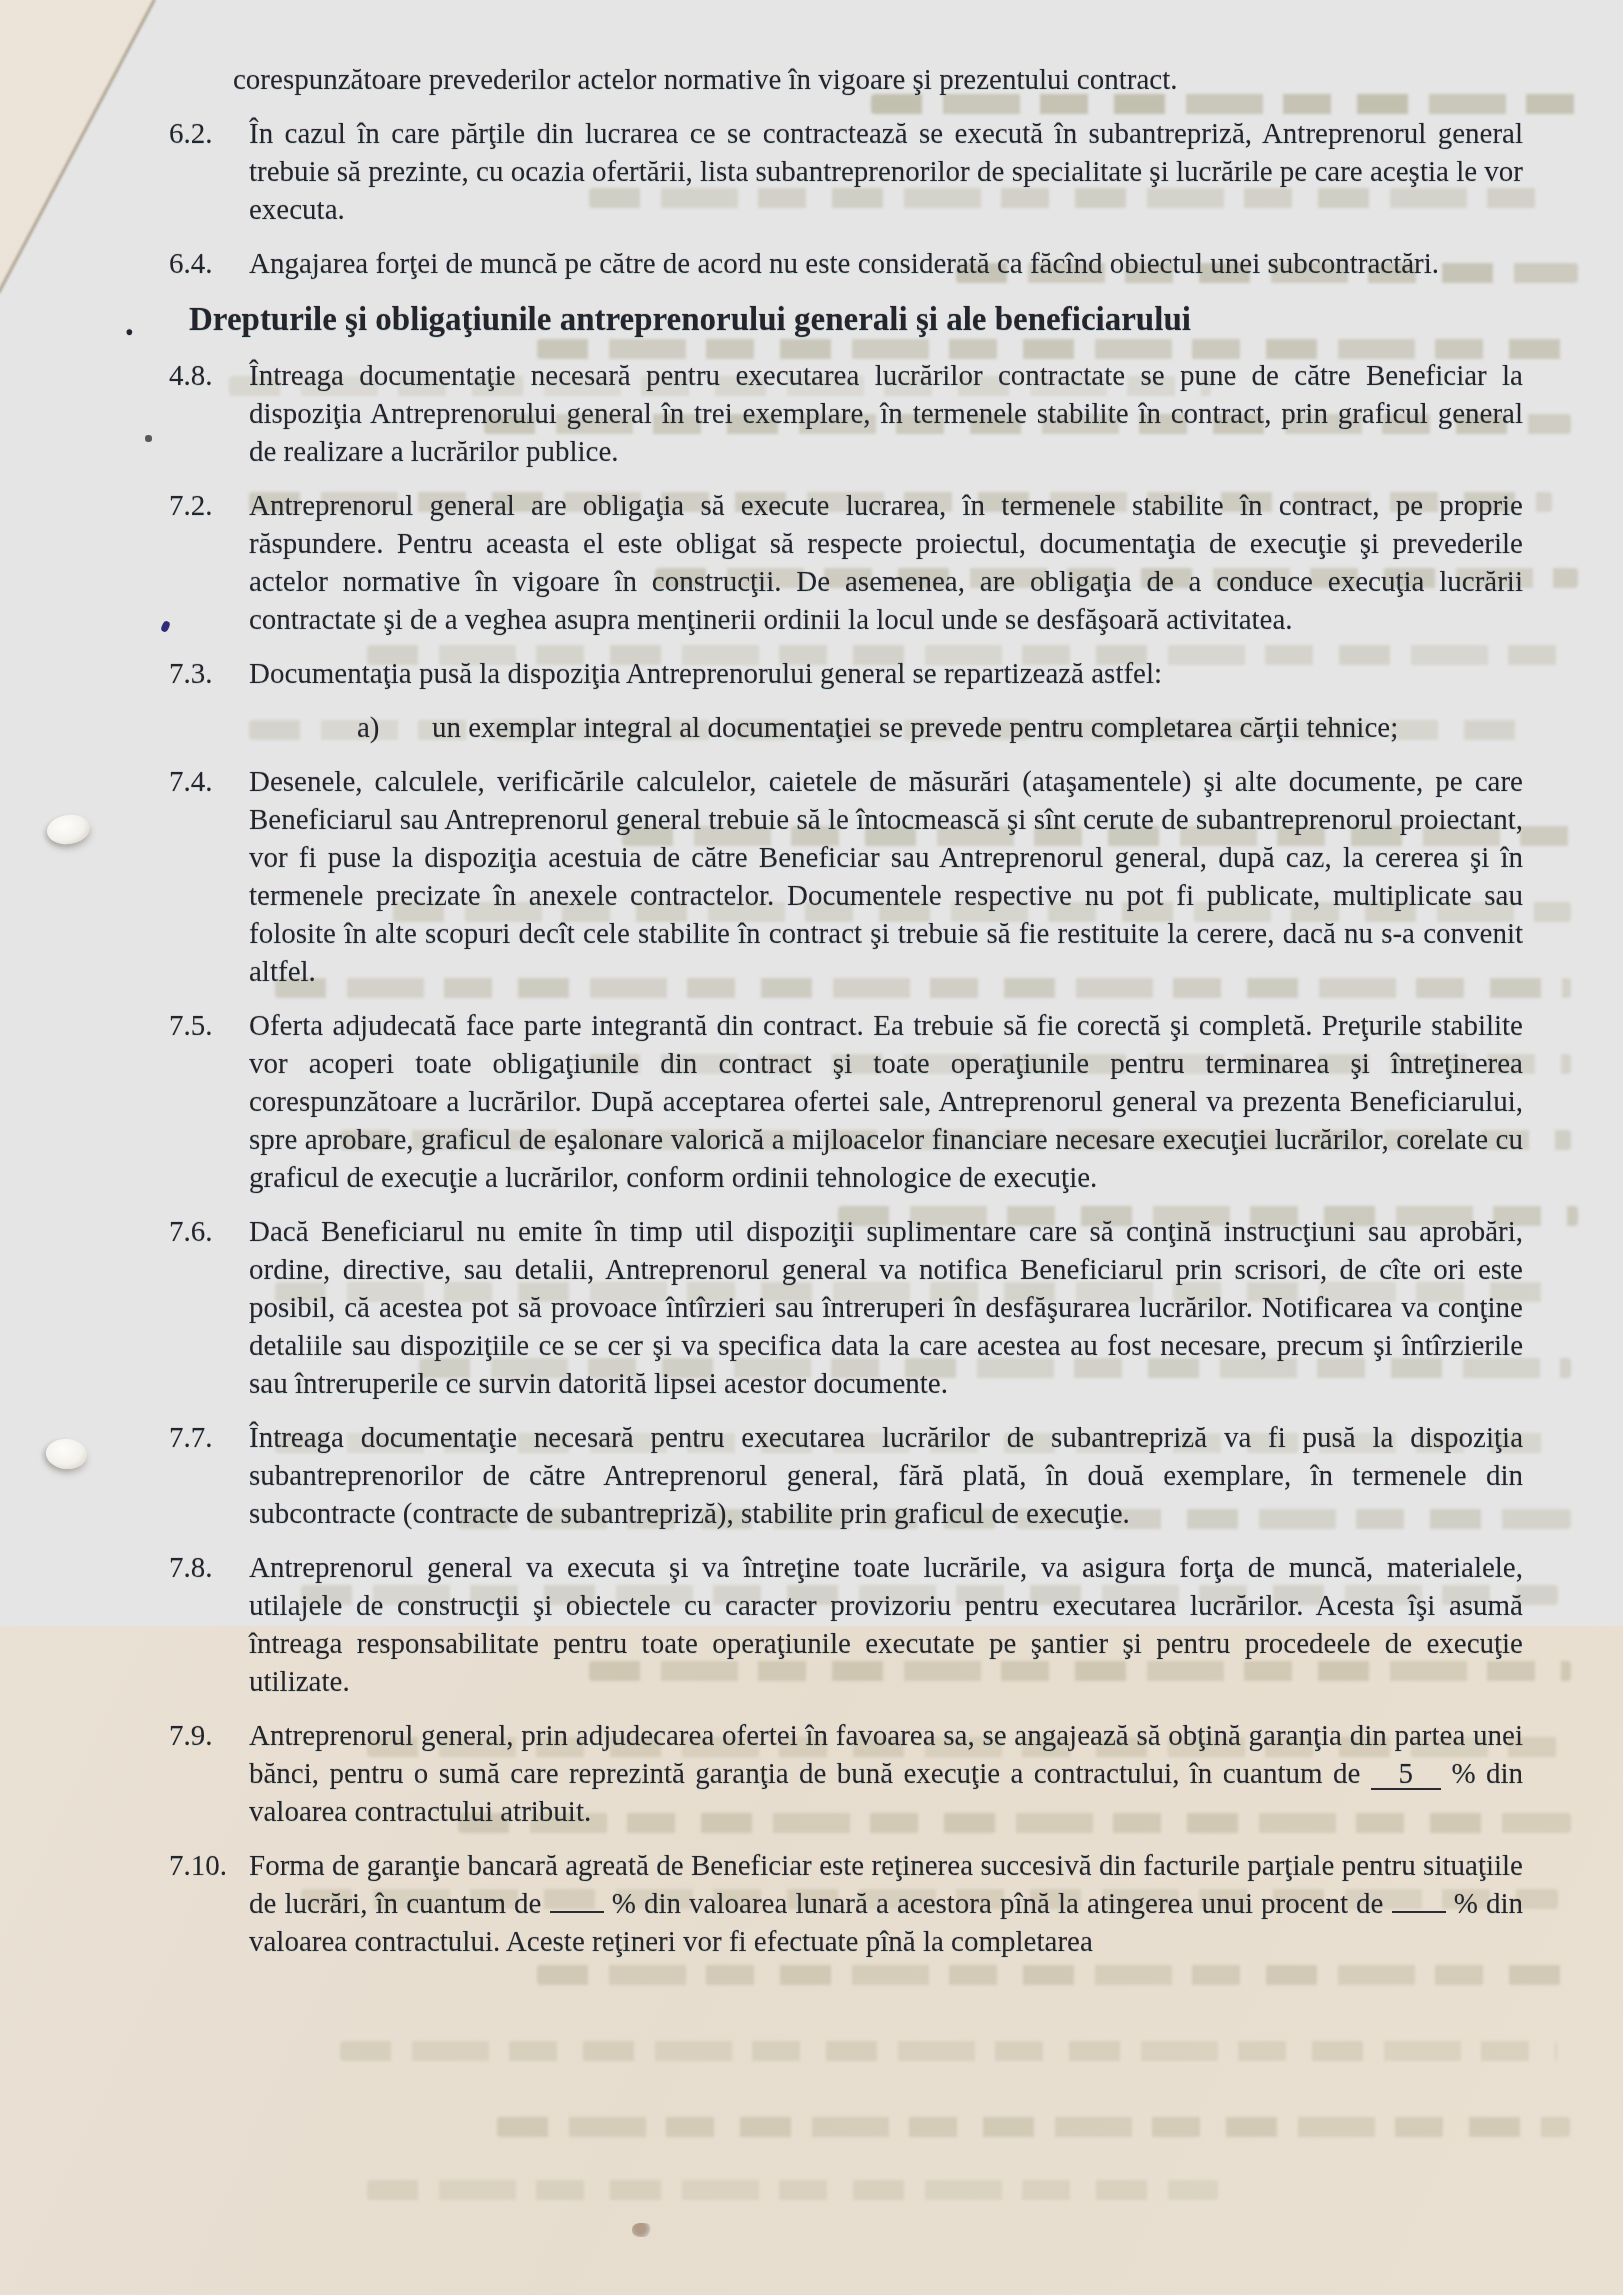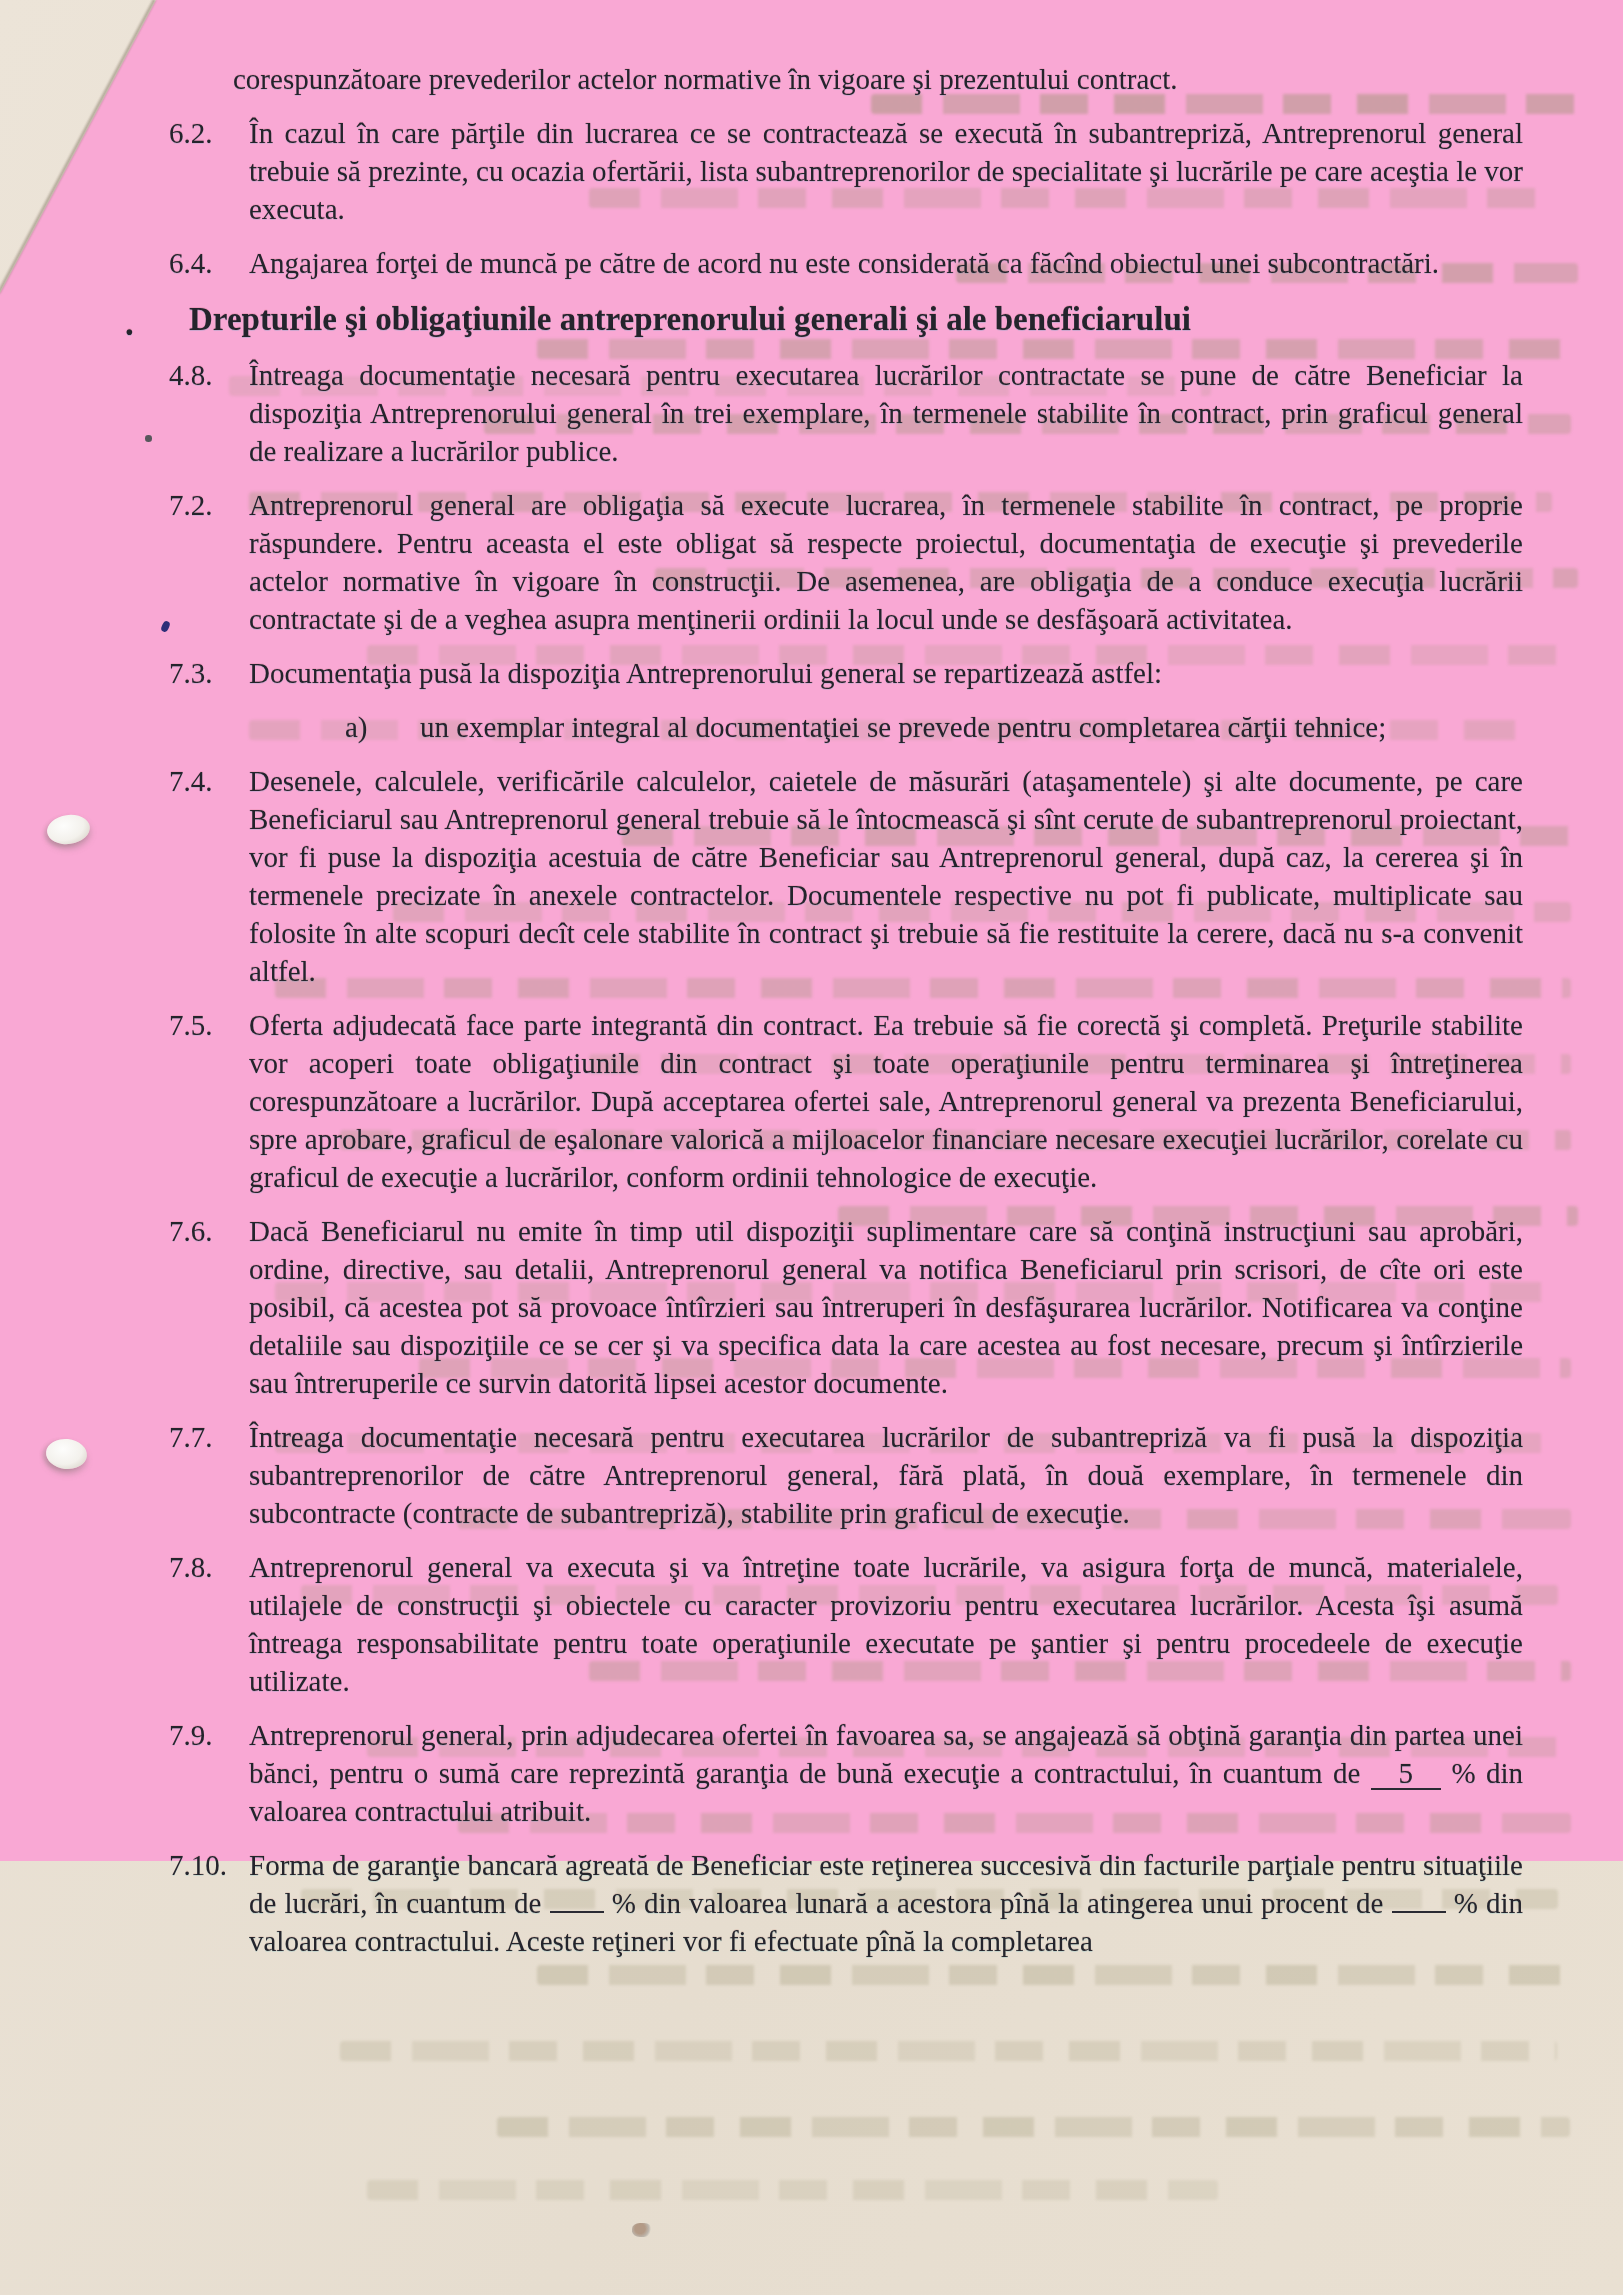--- a/index.html
+++ b/index.html
@@ -3,22 +3,22 @@
 <meta charset="utf-8">
 <style>
   html,body{margin:0;padding:0;}
   body{
     width:1623px;height:2295px;
     background:linear-gradient(115deg,#ece4d8 0%,#e6ddcf 60%,#e9e0d2 100%);
     font-family:"Liberation Serif", serif;
     overflow:hidden;position:relative;
   }
   .paper{
-    position:absolute;left:0;top:0;width:1623px;height:1861px;
-    background:#f9a8d4;
+    position:absolute;left:0;top:0;width:1623px;height:1626px;
+    background:#e5e5e5;
     clip-path:polygon(156px 0,1623px 0,1623px 2295px,0 2295px,0 293px);
   }
   .corner-shade{
     position:absolute;left:0;top:0;width:419px;height:471px;
     background:linear-gradient(118deg,rgba(135,122,100,0.20) 0px,rgba(135,122,100,0.0) 111px);
     pointer-events:none;
   }
   .edge-line{
     position:absolute;left:156px;top:0;width:333px;height:2.6px;
     transform-origin:0 0;transform:rotate(118deg);
@@ -26,21 +26,21 @@
   }
   .textcol{
     position:absolute;left:153px;top:60px;width:1386px;
     font-size:29px;line-height:38px;color:#24242c;
     text-align:justify;z-index:2;
     text-shadow:0px 1.3px 0 rgba(0,160,185,0.14), 0px -0.7px 0 rgba(165,45,25,0.10);
   }
   .para{margin:16px;padding-left:80px;}
   .para .num{display:inline-block;width:80px;margin-left:-80px;}
   .cont{margin:0;padding-left:80px;}
-  .sub{margin:4px;padding-left:263px;}
+  .sub{margin:16px;padding-left:263px;}
   .sub .marker{display:inline-block;width:75px;margin-left:-75px;}
   .heading{
     position:relative;margin:17px 0 13px 36px;
     font-size:33px;font-weight:bold;line-height:41px;text-align:left;
     text-shadow:0px 1.3px 0 rgba(0,160,185,0.18), 0px -0.7px 0 rgba(165,45,25,0.12);
   }
   .stray-dot{position:absolute;left:-64px;top:3.9px;font-size:35px;}
   .fill{
     display:inline-block;min-width:60px;text-align:center;
     border-bottom:2.6px solid #2a2a33;line-height:0.95;padding:0 5.2px;

